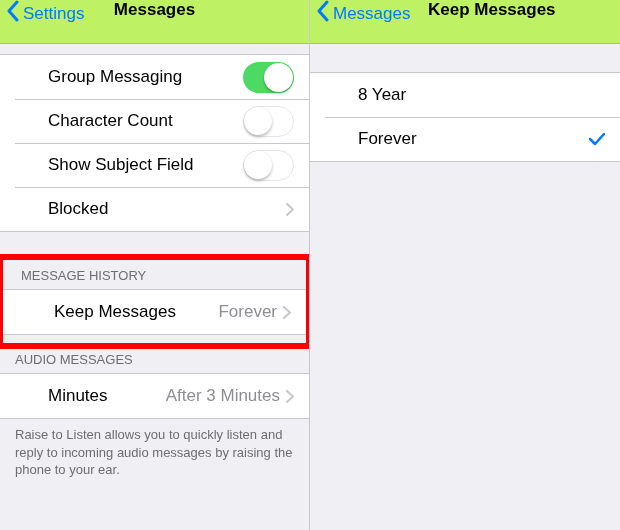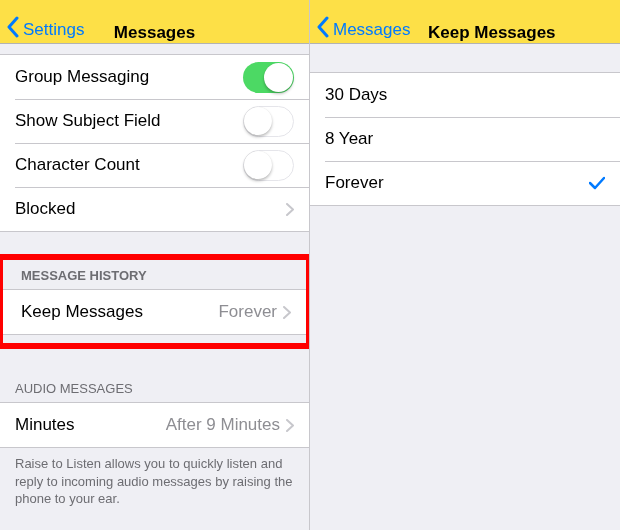--- a/index.html
+++ b/index.html
@@ -1,47 +1,47 @@
 <!DOCTYPE html>
 <html><head>
 <meta charset="utf-8">
 <style>
   * { box-sizing: border-box; margin: 0; padding: 0; }
   html, body { width: 620px; height: 530px; font-family: -apple-system, "Helvetica Neue", Helvetica, Arial, sans-serif; background: #ffffff; }
   .wrap { display: flex; width: 620px; height: 530px; }
   .pane { height: 530px; background: #efeff4; overflow: hidden; position: relative; }
   .pane-left { width: 310px; border-right: 1px solid #c8c7cc; }
   .pane-right { width: 310px; }
-  .navbar { height: 44px; background: #fde047; border-bottom: 1px solid #b2b2b2; display: flex; align-items: flex-end; position: relative; }
+  .navbar { height: 44px; background: #bef264; border-bottom: 1px solid #b2b2b2; display: flex; align-items: flex-start; position: relative; }
   .nav-back { display: flex; align-items: center; color: #007aff; font-size: 17px; padding-left: 6px; cursor: pointer; }
   .nav-back svg { width: 13px; height: 22px; }
   .nav-back-label { margin-left: 4px; }
   .nav-title { position: absolute; left: 0; right: 0; text-align: center; font-size: 17px; font-weight: 600; color: #000; pointer-events: none; }
   .pane-right .nav-title { text-align: left; padding-left: 118px; }
   .group { background: #fff; border-top: 1px solid #c8c7cc; border-bottom: 1px solid #c8c7cc; }
   .group-top { margin-top: 10px; }
   .group-right { margin-top: 28px; }
   .row { height: 44px; display: flex; align-items: center; padding: 0 15px; position: relative; background: #fff; }
   .row + .row::before { content: ""; position: absolute; left: 15px; right: 0; top: 0; height: 1px; background: #c8c7cc; }
-  .row-label { flex: 1; font-size: 17px; color: #000; }
+  .row-label { flex: 1; font-size: 17px; color: #000; margin-left: 33px; }
   .row-detail { font-size: 17px; color: #8e8e93; padding-right: 6px; }
   .chevron { color: #c7c7cc; }
   .chevron svg { width: 8px; height: 13px; display: block; }
   .checkmark { color: #007aff; }
   .checkmark svg { width: 16px; height: 14px; display: block; }
   .toggle { width: 51px; height: 31px; border-radius: 31px; position: relative; }
   .toggle.on { background: #4cd964; }
   .toggle.off { background: #ffffff; border: 1.5px solid #e5e5ea; }
   .toggle .knob { position: absolute; top: 1px; width: 29px; height: 29px; border-radius: 50%; background: #fff; box-shadow: 0 2px 3px rgba(0,0,0,0.25), 0 0 1px rgba(0,0,0,0.1); }
   .toggle.on .knob { right: 1px; }
   .toggle.off .knob { left: 0px; top: 0px; width: 28px; height: 28px; }
   .section-header { font-size: 13px; color: #6d6d72; padding: 14px 15px 6px; text-transform: uppercase; }
   .section-footer { font-size: 13px; color: #6d6d72; padding: 7px 15px 10px; line-height: 1.35; }
   .highlight { border: 6px solid #ff0000; margin: 22px -3px 0 -3px; }
-  .highlight .section-header { padding-top: 8px; padding-left: 18px; font-weight: bold; }
+  .highlight .section-header { padding-top: 8px; padding-left: 18px; }
   .highlight .group {  }
   .highlight .row { padding-left: 18px; }
   .spacer-sm { height: 8px; }
 </style>
 </head>
 <body>
 
 <div class="wrap">
 
   <div class="pane pane-left">
@@ -58,27 +58,27 @@
     </div>
 
     <div class="group group-top">
       <div class="row">
         <div class="row-label">Group Messaging</div>
         <div class="toggle on">
             <div class="knob"></div>
           </div>
       </div>
       <div class="row">
-        <div class="row-label">Show Subject Field</div>
+        <div class="row-label">Character Count</div>
         <div class="toggle off">
             <div class="knob"></div>
           </div>
       </div>
       <div class="row">
-        <div class="row-label">Character Count</div>
+        <div class="row-label">Show Subject Field</div>
         <div class="toggle off">
             <div class="knob"></div>
           </div>
       </div>
       <div class="row">
         <div class="row-label">Blocked</div>
         <span class="chevron">
           <svg viewBox="0 0 8 13">
               <polyline points="1,1 7,6.5 1,12" stroke="#c7c7cc" stroke-width="2" fill="none" stroke-linecap="round" stroke-linejoin="round"></polyline>
             </svg>
@@ -95,25 +95,25 @@
           <span class="chevron">
             <svg viewBox="0 0 8 13">
                 <polyline points="1,1 7,6.5 1,12" stroke="#c7c7cc" stroke-width="2" fill="none" stroke-linecap="round" stroke-linejoin="round"></polyline>
               </svg>
           </span>
         </div>
       </div>
       <div class="spacer-sm"></div>
     </div>
 
-    <div class="section-header" style="padding-top:32px">AUDIO MESSAGES</div>
+    <div class="section-header" style="padding-top:3px">AUDIO MESSAGES</div>
     <div class="group">
       <div class="row">
         <div class="row-label">Minutes</div>
-        <div class="row-detail">After 9 Minutes</div>
+        <div class="row-detail">After 3 Minutes</div>
         <span class="chevron">
           <svg viewBox="0 0 8 13">
               <polyline points="1,1 7,6.5 1,12" stroke="#c7c7cc" stroke-width="2" fill="none" stroke-linecap="round" stroke-linejoin="round"></polyline>
             </svg>
         </span>
       </div>
     </div>
     <div class="section-footer">Raise to Listen allows you to quickly listen and reply to incoming audio messages by raising the phone to your ear.</div>
   </div>
 
@@ -125,23 +125,20 @@
               <polyline points="11,2 3,11 11,20" stroke="#007aff" stroke-width="3" stroke-linecap="round" stroke-linejoin="round"></polyline>
             </svg>
         </span>
         <span class="nav-back-label">Messages</span>
       </div>
       <div class="nav-title">Keep Messages</div>
     </div>
 
     <div class="group group-right">
       <div class="row">
-        <div class="row-label">30 Days</div>
-      </div>
-      <div class="row">
         <div class="row-label">8 Year</div>
       </div>
       <div class="row">
         <div class="row-label">Forever</div>
         <span class="checkmark">
           <svg viewBox="0 0 16 14">
               <polyline points="1,7 6,12 15,2" stroke="#007aff" stroke-width="2.5" fill="none" stroke-linecap="round" stroke-linejoin="round"></polyline>
             </svg>
         </span>
       </div>

